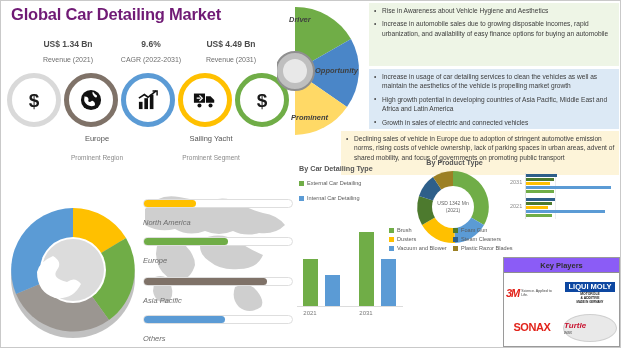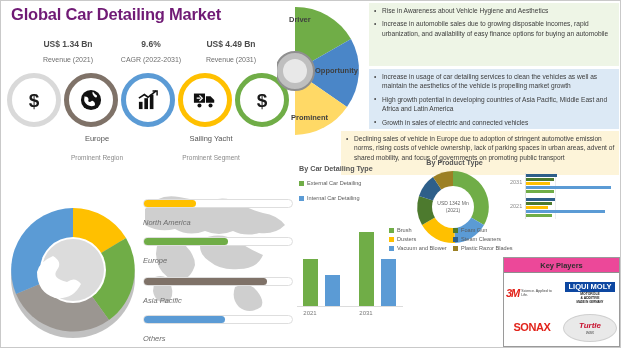--- a/index.html
+++ b/index.html
@@ -17,21 +17,21 @@
   .rings{position:absolute;left:6px;top:72px;width:290px;height:56px;}
   .ring{position:absolute;width:54px;height:54px;border-radius:50%;border:5px solid #ccc;background:#fff;
         display:flex;align-items:center;justify-content:center;box-sizing:border-box;}
   .ring span{font-size:19px;font-weight:bold;color:#1a1a1a;line-height:1;}
   .ring svg{display:block;}
   .ringlab{position:absolute;font-size:7.5px;color:#555;text-align:center;width:90px;}
   .subcap{position:absolute;font-size:6.5px;color:#8a8a8a;text-align:center;width:110px;}
 
   
   .fan{position:absolute;left:276px;top:2px;width:94px;height:140px;}
-  .fanlab{position:absolute;font-size:7.5px;font-weight:bold;color:#3f3f3f;white-space:nowrap;}
+  .fanlab{position:absolute;font-size:7.5px;font-weight:bold;font-style:italic;color:#3f3f3f;white-space:nowrap;}
   .panel{position:absolute;box-sizing:border-box;padding:3px 4px 3px 4px;}
   .panel ul{margin:0;padding:0;list-style:none;}
   .panel li{font-size:6.6px;line-height:9.4px;color:#3c3c3c;margin-bottom:4px;padding-left:9px;position:relative;}
   .panel li:before{content:"•";position:absolute;left:1px;top:-.5px;color:#4a4a4a;}
   #p-driver{left:368px;top:2px;width:250px;height:63px;background:#eef5e6;}
   #p-opp{left:368px;top:68px;width:250px;height:60px;background:#dce9f5;}
   #p-res{left:340px;top:130px;width:278px;height:44px;background:#fdf4d9;}
 
   
   .ldonut{position:absolute;left:2px;top:185px;width:140px;height:160px;}
@@ -56,31 +56,31 @@
   #prodlegend{position:absolute;left:388px;top:226px;width:128px;display:flex;flex-wrap:wrap;}
   #prodlegend .leg{width:50%;}
 
   #cartype{position:absolute;left:506px;top:158px;width:115px;height:95px;}
   .hbars{position:absolute;left:18px;top:14px;width:92px;height:46px;}
   .hb{position:absolute;left:0;height:3.4px;}
   .ylab{position:absolute;left:-16px;font-size:5.5px;color:#8a8a8a;}
 
   
   #kp{position:absolute;left:502px;top:256px;width:117px;height:90px;border:1px solid #9a9a9a;box-sizing:border-box;background:#fff;}
-  .kphdr{height:14px;background:#ec4899;border-bottom:1px solid #8e8e8e;display:flex;align-items:center;justify-content:center;
+  .kphdr{height:14px;background:#8b5cf6;border-bottom:1px solid #8e8e8e;display:flex;align-items:center;justify-content:center;
          font-size:7.5px;font-weight:bold;color:#2e2e2e;}
   .kpgrid{position:relative;height:74px;}
   .logo{position:absolute;display:flex;align-items:center;justify-content:center;background:#fff;}
   .l3m{font-size:11px;font-weight:bold;color:#e2231a;font-style:italic;letter-spacing:-1px;}
   .l3mt{font-size:3.6px;color:#444;line-height:4px;margin-left:2px;}
   .lq{background:#0d47a1;color:#fff;font-size:7.5px;font-weight:bold;text-align:center;line-height:7.6px;padding:1px 3px;}
   .lqsub{font-size:3.4px;color:#111;font-weight:bold;line-height:4px;text-align:center;}
   .lsonax{font-size:11px;font-weight:bold;color:#e2231a;letter-spacing:-.4px;}
   .lturtle{width:52px;height:26px;border-radius:50%;background:#e9e9e9;border:1px solid #cfcfcf;
-           display:flex;flex-direction:column;align-items:center;justify-content:center;}
+           display:flex;flex-direction:column;justify-content:center;}
   .lturtle b{font-size:8px;color:#c8102e;font-style:italic;line-height:8px;}
   .lturtle i{font-size:4.5px;color:#555;}
 </style>
 </head>
 <body>
 
 <div id="page">
 
   <div class="title">Global Car Detailing Market</div>
 

